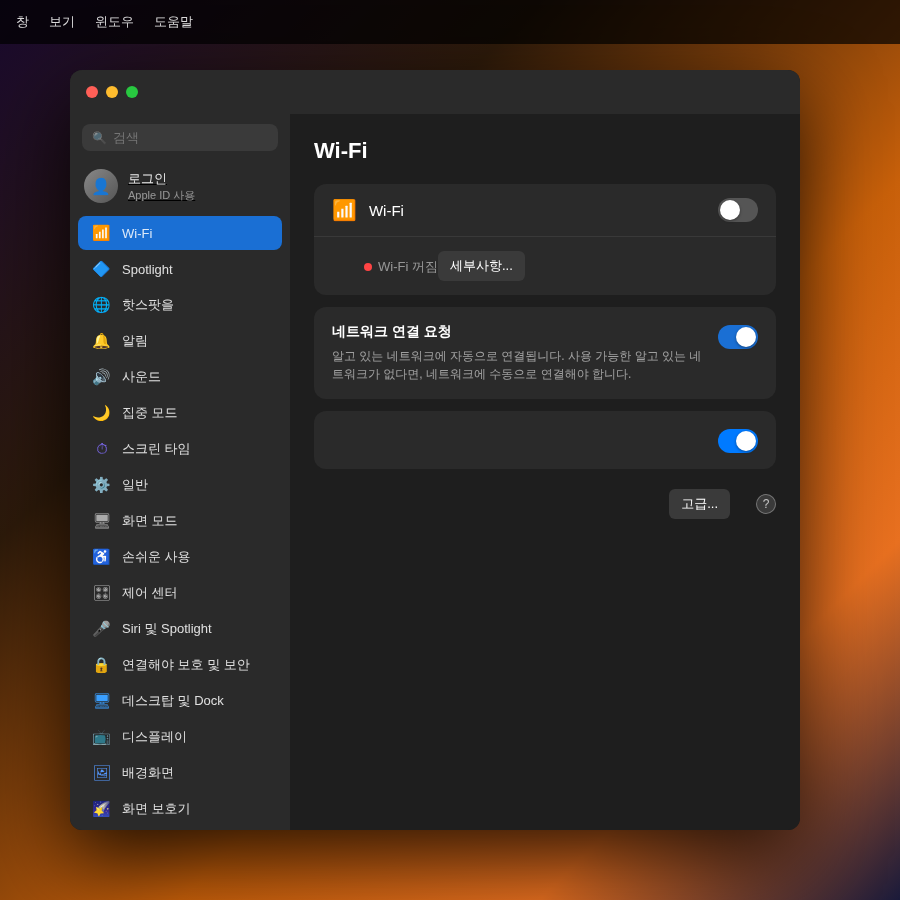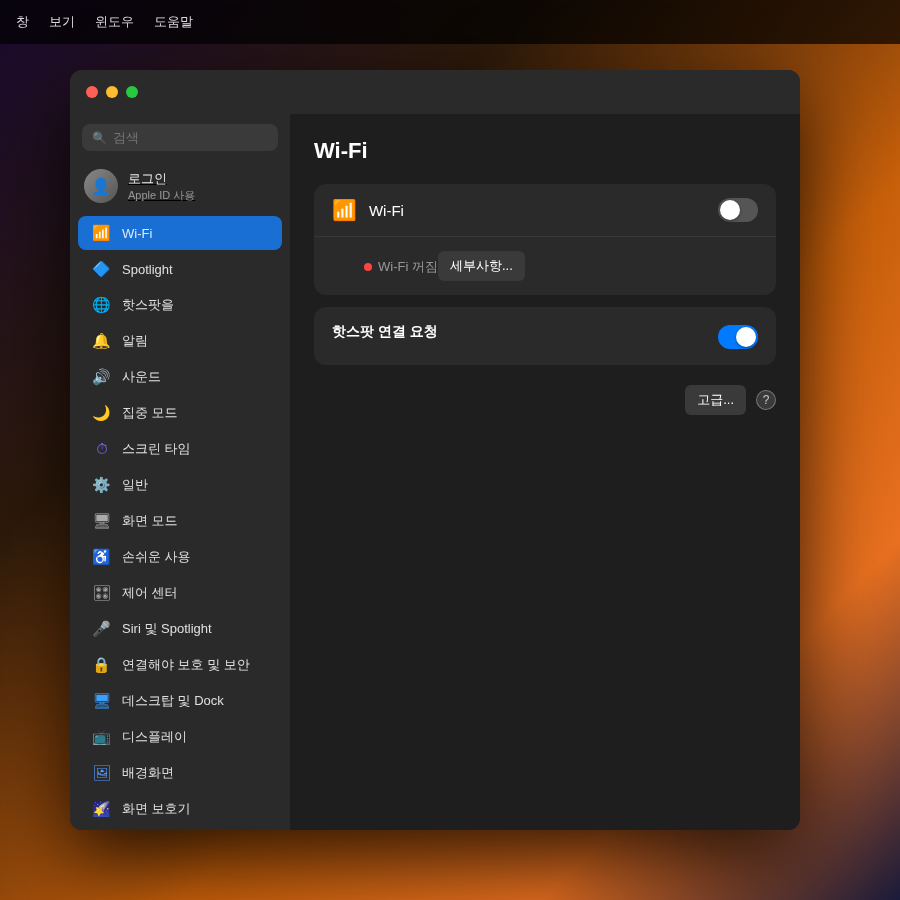--- a/index.html
+++ b/index.html
@@ -251,21 +251,21 @@
       display: flex;
       align-items: flex-start;
       justify-content: space-between;
       gap: 12px;
     }
     .section-card-text { flex: 1; }
     .bottom-row {
       display: flex;
       justify-content: flex-end;
       align-items: center;
-      gap: 10px;
+      gap: 26px;
       margin-top: 20px;
     }
     .help-button {
       width: 20px;
       height: 20px;
       border-radius: 50%;
       background: #3a3a3a;
       border: 1px solid rgba(255,255,255,0.3);
       color: rgba(255,255,255,0.7);
       font-size: 12px;
@@ -426,25 +426,35 @@
         <div class="card-row">
           <div style="width:32px;"></div>
           <div class="card-row-sub">
             <span class="status-dot"></span>
             <span>Wi-Fi 꺼짐</span>
           </div>
           <button class="detail-button">세부사항...</button>
         </div>
       </div>
 
-
       <div class="section-card">
         <div class="section-card-header">
           <div class="section-card-text">
-            <div class="section-card-title">핫스팟 연결 요청</div>
+            <div class="section-card-title">네트워크 연결 요청</div>
+            <div class="section-card-desc">알고 있는 네트워크에 자동으로 연결됩니다. 사용 가능한 알고 있는 네트워크가 없다면, 네트워크에 수동으로 연결해야 합니다.</div>
+          </div>
+          <div class="toggle on" style="margin-top:2px;flex-shrink:0;">
+            <div class="toggle-knob"></div>
+          </div>
+        </div>
+      </div>
+
+      <div class="section-card">
+        <div class="section-card-header">
+          <div class="section-card-text">
           </div>
           <div class="toggle on-blue" style="margin-top:2px;flex-shrink:0;">
             <div class="toggle-knob"></div>
           </div>
         </div>
       </div>
 
       <div class="bottom-row">
         <button class="detail-button">고급...</button>
         <div class="help-button">?</div>

